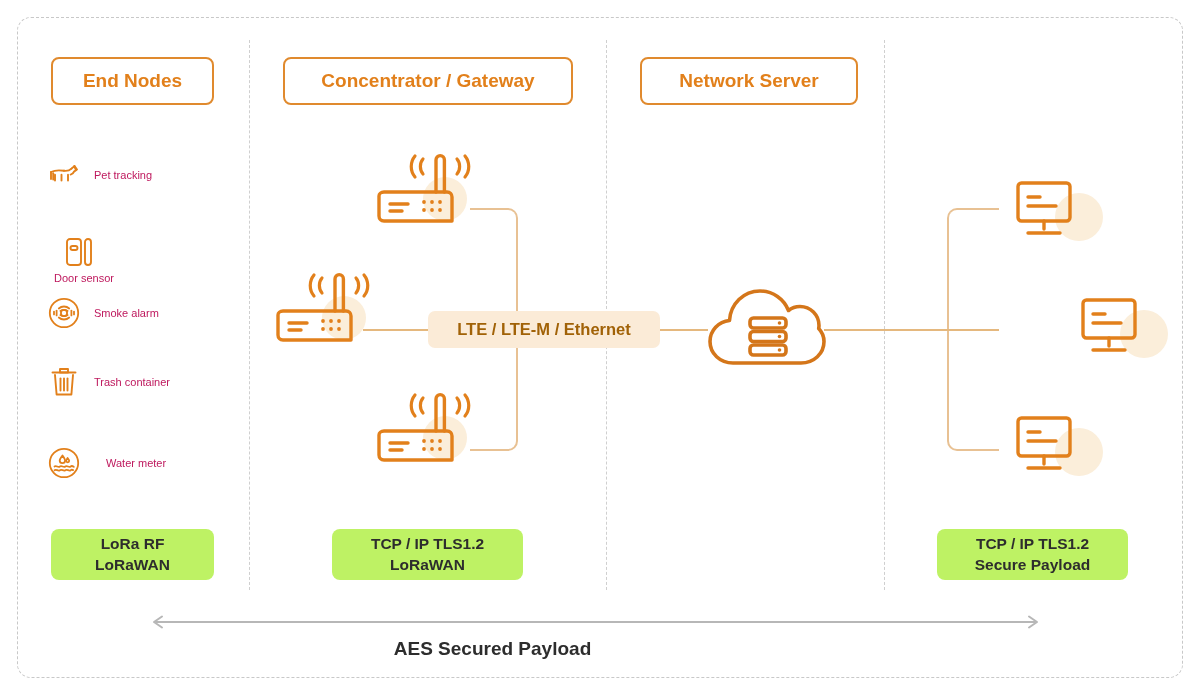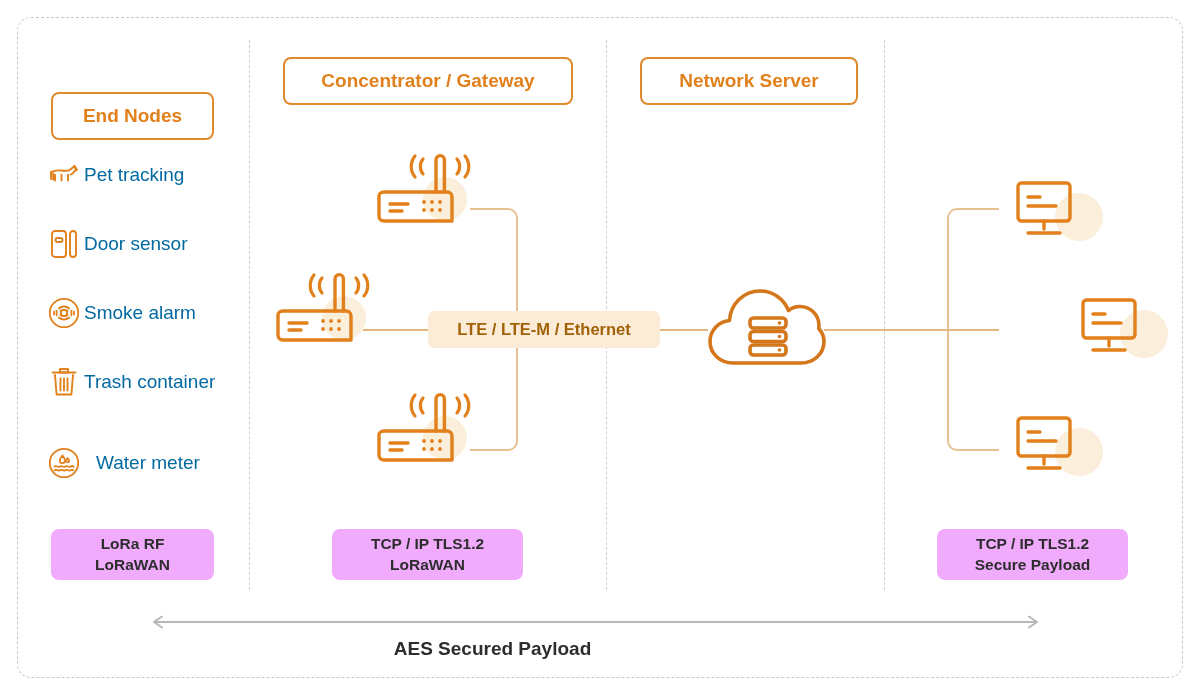--- a/index.html
+++ b/index.html
@@ -61,28 +61,29 @@
   }
   .node-icon {
     width: 40px;
     height: 40px;
     flex: 0 0 40px;
     display: flex;
     align-items: center;
     justify-content: center;
   }
   .node-label {
-    font-size: 19px;
-    color: #0369a1;
+    margin-left: 10px;
+    font-size: 11px;
+    color: #be185d;
     white-space: nowrap;
   }
   
   .proto-chip {
     position: absolute;
-    background: #f0abfc;
+    background: #bef264;
     border-radius: 8px;
     display: flex;
     flex-direction: column;
     align-items: center;
     justify-content: center;
     font-size: 15.5px;
     font-weight: bold;
     color: #2d2d2d;
     line-height: 1.35;
     text-align: center;
@@ -161,21 +162,21 @@
 <body>
 
 <div id="canvas">
 
   <div class="outer-frame"></div>
 
   <div class="col-divider" style="left:249px;"></div>
   <div class="col-divider" style="left:606px;"></div>
   <div class="col-divider" style="left:884px;"></div>
 
-  <div class="col-header" style="left:51px;  top:57px; width:163px;margin-top:35px;">
+  <div class="col-header" style="left:51px;  top:57px; width:163px;">
     <span>End Nodes</span>
   </div>
   <div class="col-header" style="left:283px; top:57px; width:290px;">
     <span>Concentrator / Gateway</span>
   </div>
   <div class="col-header" style="left:640px; top:57px; width:218px;">
     <span>Network Server</span>
   </div>
 
   <div class="node-row" style="top:155px;">
@@ -189,21 +190,21 @@
         <path d="M8 16.6 L8 22.5"></path>
         <path d="M14.5 16.8 L14.5 22.5"></path>
         <path d="M21 16.8 L21 22.5"></path>
         <path d="M6.2 15.3 L6.2 21.5"></path>
         <circle cx="28.3" cy="10.6" r="0.9" fill="#e2801b" stroke="none"></circle>
       </svg>
     </span>
     <span class="node-label">Pet tracking</span>
   </div>
 
-  <div class="node-row" style="top:224px;">
+  <div class="node-row" style="top:232px;flex-direction:column;">
     <span class="node-icon">
       <svg width="30" height="34" viewBox="0 0 30 34" fill="none" stroke="#e2801b" stroke-width="1.9" stroke-linecap="round" stroke-linejoin="round">
         <rect x="3" y="4" width="14" height="26" rx="3"></rect>
         <rect x="6.5" y="11" width="7" height="4" rx="2"></rect>
         <rect x="21" y="4" width="6" height="26" rx="3"></rect>
       </svg>
     </span>
     <span class="node-label">Door sensor</span>
   </div>
 

